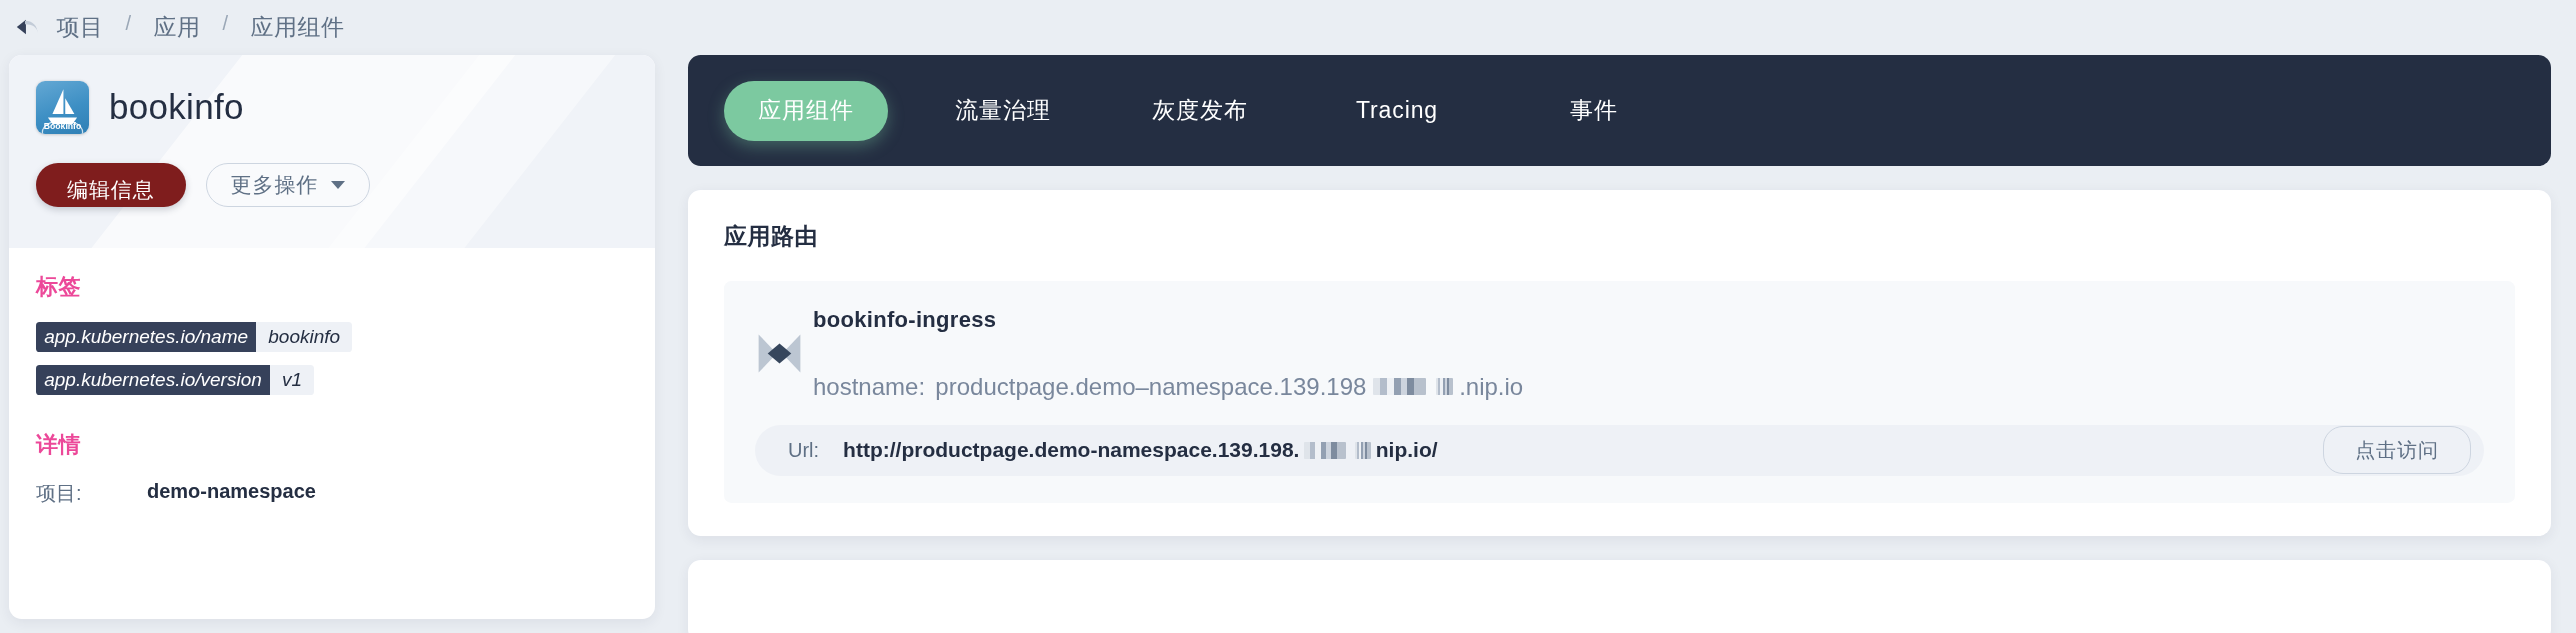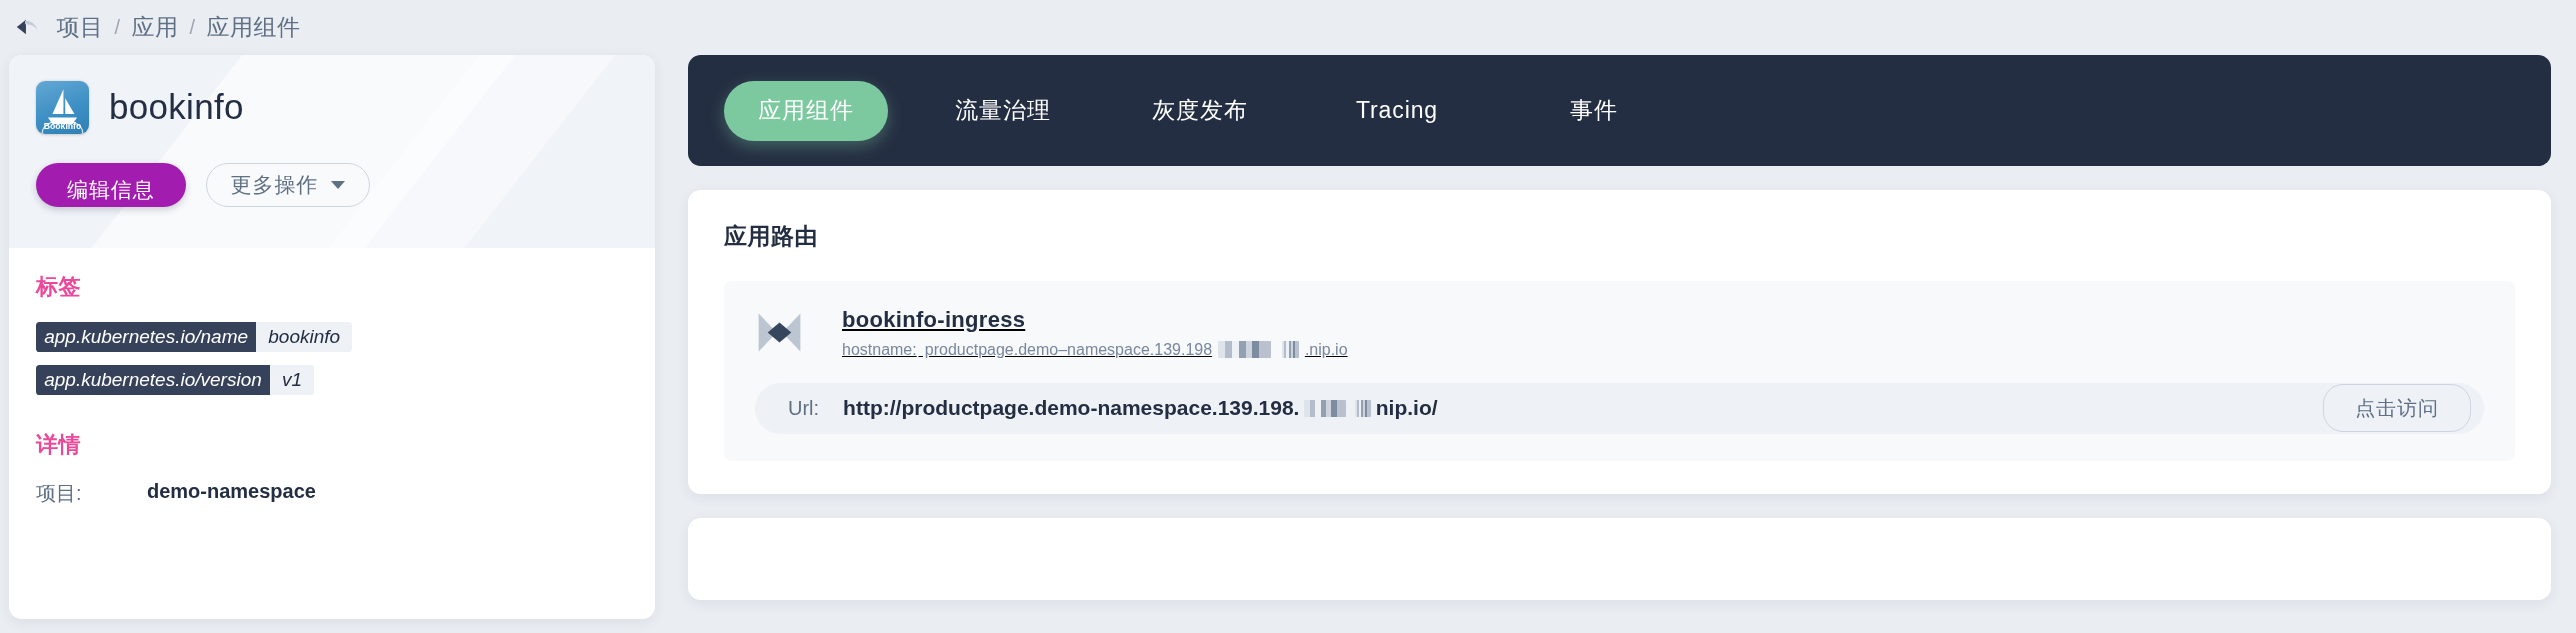--- a/index.html
+++ b/index.html
@@ -19,21 +19,21 @@
     align-items: center;
     padding-left: 12.7px;
     gap: 12.7px;
   }
   .back-arrow {
     width: 31px; height: 31px;
     display: flex; align-items: center; justify-content: center;
     cursor: pointer;
   }
   .crumbs {
-    display: flex; align-items: center; gap: 11px;
+    display: flex; gap: 22px;
     font-size: 23px;
     color: #5f7085;
     letter-spacing: 0.5px;
   }
   .crumb { cursor: pointer; color: #5f7085; }
   .crumb.last { color: #5f7085; }
   .crumb-sep { color: #9aa7b6; font-size: 20px; }
 
   
   .layout {
@@ -97,21 +97,21 @@
     color: #242e42;
     font-weight: 400;
     letter-spacing: 0.3px;
   }
   .head-actions {
     position: relative; z-index: 2;
     display: flex; align-items: center; gap: 20px;
     margin-top: 29px;
   }
   .btn-primary {
-    background: #a21caf;
+    background: #7f1d1d;
     color: #ffffff;
     border: none;
     border-radius: 22px;
     height: 44px;
     padding: 13px 31px;
     font-size: 21px;
     font-family: inherit;
     cursor: pointer;
     box-shadow: 0 2.7px 7.3px rgba(36,46,66,.22);
     letter-spacing: 0.9px;
@@ -225,33 +225,33 @@
     color: #242e42;
     font-weight: 700;
     letter-spacing: 0.5px;
   }
   .route-box {
     margin-top: 29px;
     background: #f7f9fb;
     border-radius: 7.3px;
     padding: 25.5px 31px 27px 31px;
   }
-  .route-head { display: flex; align-items: center; gap: 38px; text-decoration: underline; }
+  .route-head { display: flex; align-items: center; gap: 9px; }
   .route-icon { width: 49px; height: 49px; flex: 0 0 49px; }
   .route-meta { display: flex; flex-direction: column; gap: 8.2px; }
   .route-name {
     font-size: 22px;
     color: #242e42;
     font-weight: 700;
     letter-spacing: 0.3px;
   }
   .route-host {
-    font-size: 16px;
+    font-size: 24px;
     color: #79879c;
-    display: flex; align-items: center; gap: 1.8px;
+    display: flex; align-items: center; gap: 1.8px; margin-top: 32px;
   }
   .redact {
     display: inline-block;
     height: 17.3px;
     width: 53px;
     margin: 0 4.5px;
     vertical-align: -1.8px;
     background:
       linear-gradient(90deg,#dfe4ea 0 14%,#b3bdcb 14% 26%,#eef1f5 26% 40%,#93a0b2 40% 52%,#cdd4de 52% 64%,#7e8c9f 64% 78%,#b8c1cd 78% 100%);
     border-radius: 0.9px;

